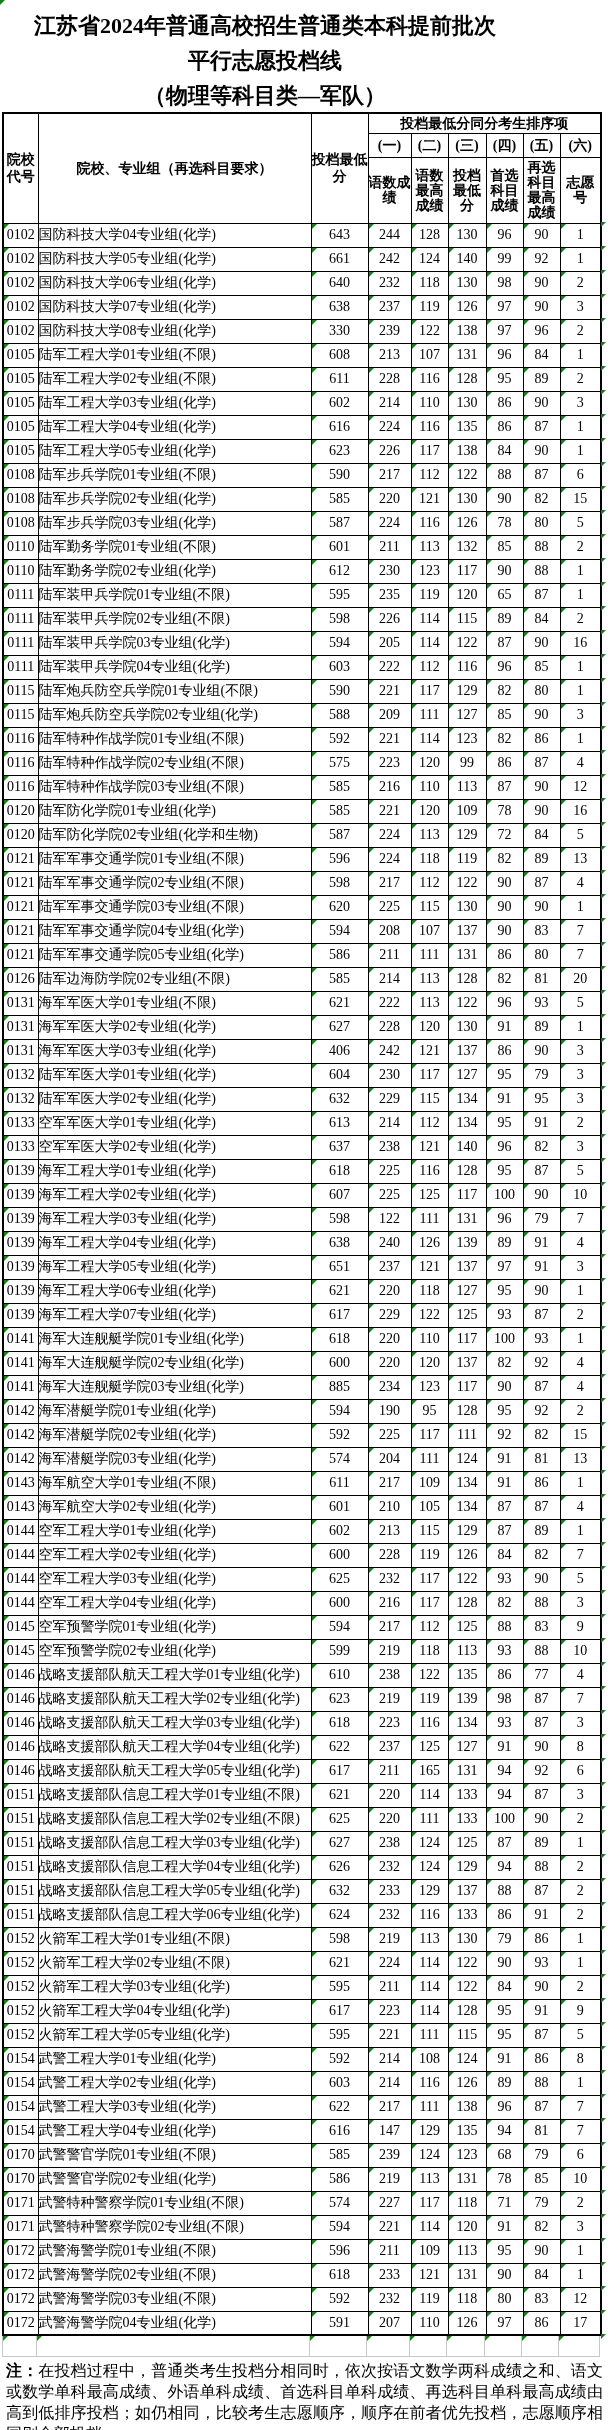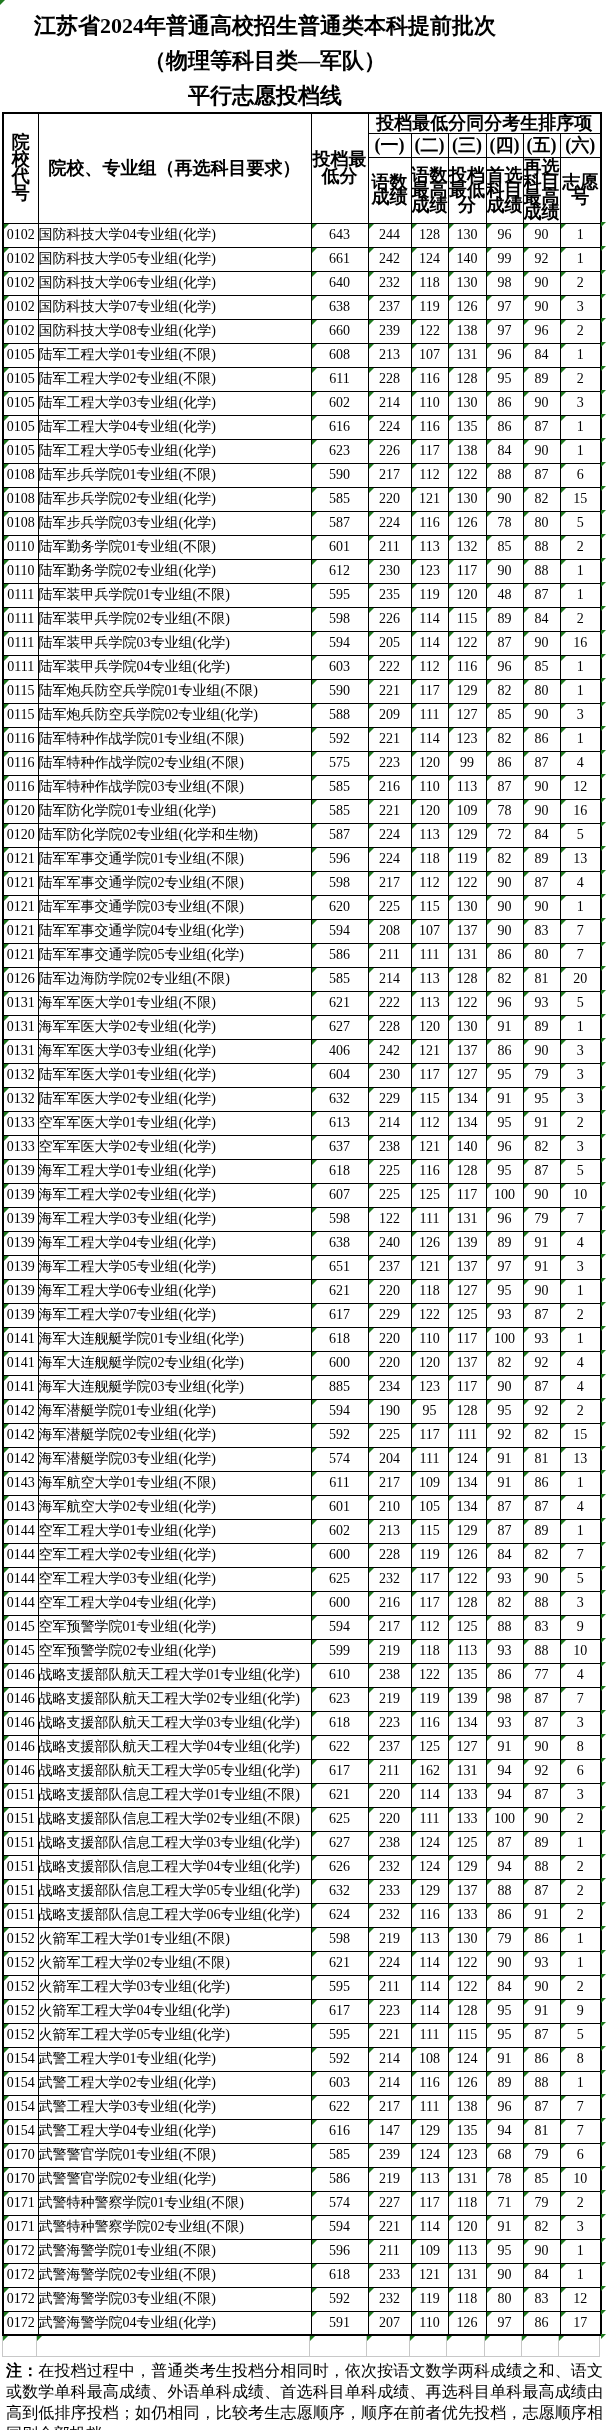--- a/index.html
+++ b/index.html
@@ -20,21 +20,21 @@
   table.sheet {
     position:absolute; top:112px; left:2px; width:598px;
     border-collapse:collapse; table-layout:fixed;
     border:2px solid #000;
   }
   table.sheet th, table.sheet td {
     border:1px solid #000; padding:0; position:relative;
     overflow:hidden; vertical-align:middle;
   }
   thead th {
-    font-weight:bold; font-size:18px; line-height:15px; text-align:center;
+    font-weight:bold; font-size:14px; line-height:15px; text-align:center;
   }
   tr.h1 { height:20px; } tr.h1 th { line-height:17px; }
   tr.h2 { height:24px; }
   tr.h3 { height:66px; }
   th.pad2 { padding:0 9px; }
   th.pad1 { padding:0 10px; }
   th.vlab { padding:0 13px; }
   tbody tr { height:24px; }
   td.num { text-align:center; font-size:14px; }
   td.name { text-align:left; padding-left:3px; font-size:14px; white-space:nowrap; }
@@ -56,22 +56,22 @@
   }
   .note .prefix { font-weight:bold; }
 </style>
 </head>
 <body>
 
 <div class="tri" style="top:0;left:0"></div>
 
 <div class="title">
   <div>江苏省2024年普通高校招生普通类本科提前批次</div>
+  <div>平行志愿投档线</div>
   <div>（物理等科目类—军队）</div>
-  <div>平行志愿投档线</div>
 </div>
 
 <table class="sheet">
   <colgroup>
     <col style="width:35px">
       <col style="width:273px">
       <col style="width:57px">
     <col style="width:43px">
       <col style="width:37px">
       <col style="width:38px">
@@ -144,21 +144,21 @@
         <td class="num g">237</td>
         <td class="num g">119</td>
         <td class="num g">126</td>
         <td class="num g">97</td>
         <td class="num g">90</td>
         <td class="num g">3</td>
       </tr>
       <tr>
         <td class="num g">0102</td>
         <td class="name">国防科技大学08专业组(化学)</td>
-        <td class="num g">660</td>
+        <td class="num g">330</td>
         <td class="num g">239</td>
         <td class="num g">122</td>
         <td class="num g">138</td>
         <td class="num g">97</td>
         <td class="num g">96</td>
         <td class="num g">2</td>
       </tr>
       <tr>
         <td class="num g">0105</td>
         <td class="name">陆军工程大学01专业组(不限)</td>
@@ -269,21 +269,21 @@
         <td class="num g">88</td>
         <td class="num g">1</td>
       </tr>
       <tr>
         <td class="num g">0111</td>
         <td class="name">陆军装甲兵学院01专业组(不限)</td>
         <td class="num g">595</td>
         <td class="num g">235</td>
         <td class="num g">119</td>
         <td class="num g">120</td>
-        <td class="num g">48</td>
+        <td class="num g">65</td>
         <td class="num g">87</td>
         <td class="num g">1</td>
       </tr>
       <tr>
         <td class="num g">0111</td>
         <td class="name">陆军装甲兵学院02专业组(不限)</td>
         <td class="num g">598</td>
         <td class="num g">226</td>
         <td class="num g">114</td>
         <td class="num g">115</td>
@@ -806,21 +806,21 @@
         <td class="num g">127</td>
         <td class="num g">91</td>
         <td class="num g">90</td>
         <td class="num g">8</td>
       </tr>
       <tr>
         <td class="num g">0146</td>
         <td class="name">战略支援部队航天工程大学05专业组(化学)</td>
         <td class="num g">617</td>
         <td class="num g">211</td>
-        <td class="num g">162</td>
+        <td class="num g">165</td>
         <td class="num g">131</td>
         <td class="num g">94</td>
         <td class="num g">92</td>
         <td class="num g">6</td>
       </tr>
       <tr>
         <td class="num g">0151</td>
         <td class="name">战略支援部队信息工程大学01专业组(不限)</td>
         <td class="num g">621</td>
         <td class="num g">220</td>

